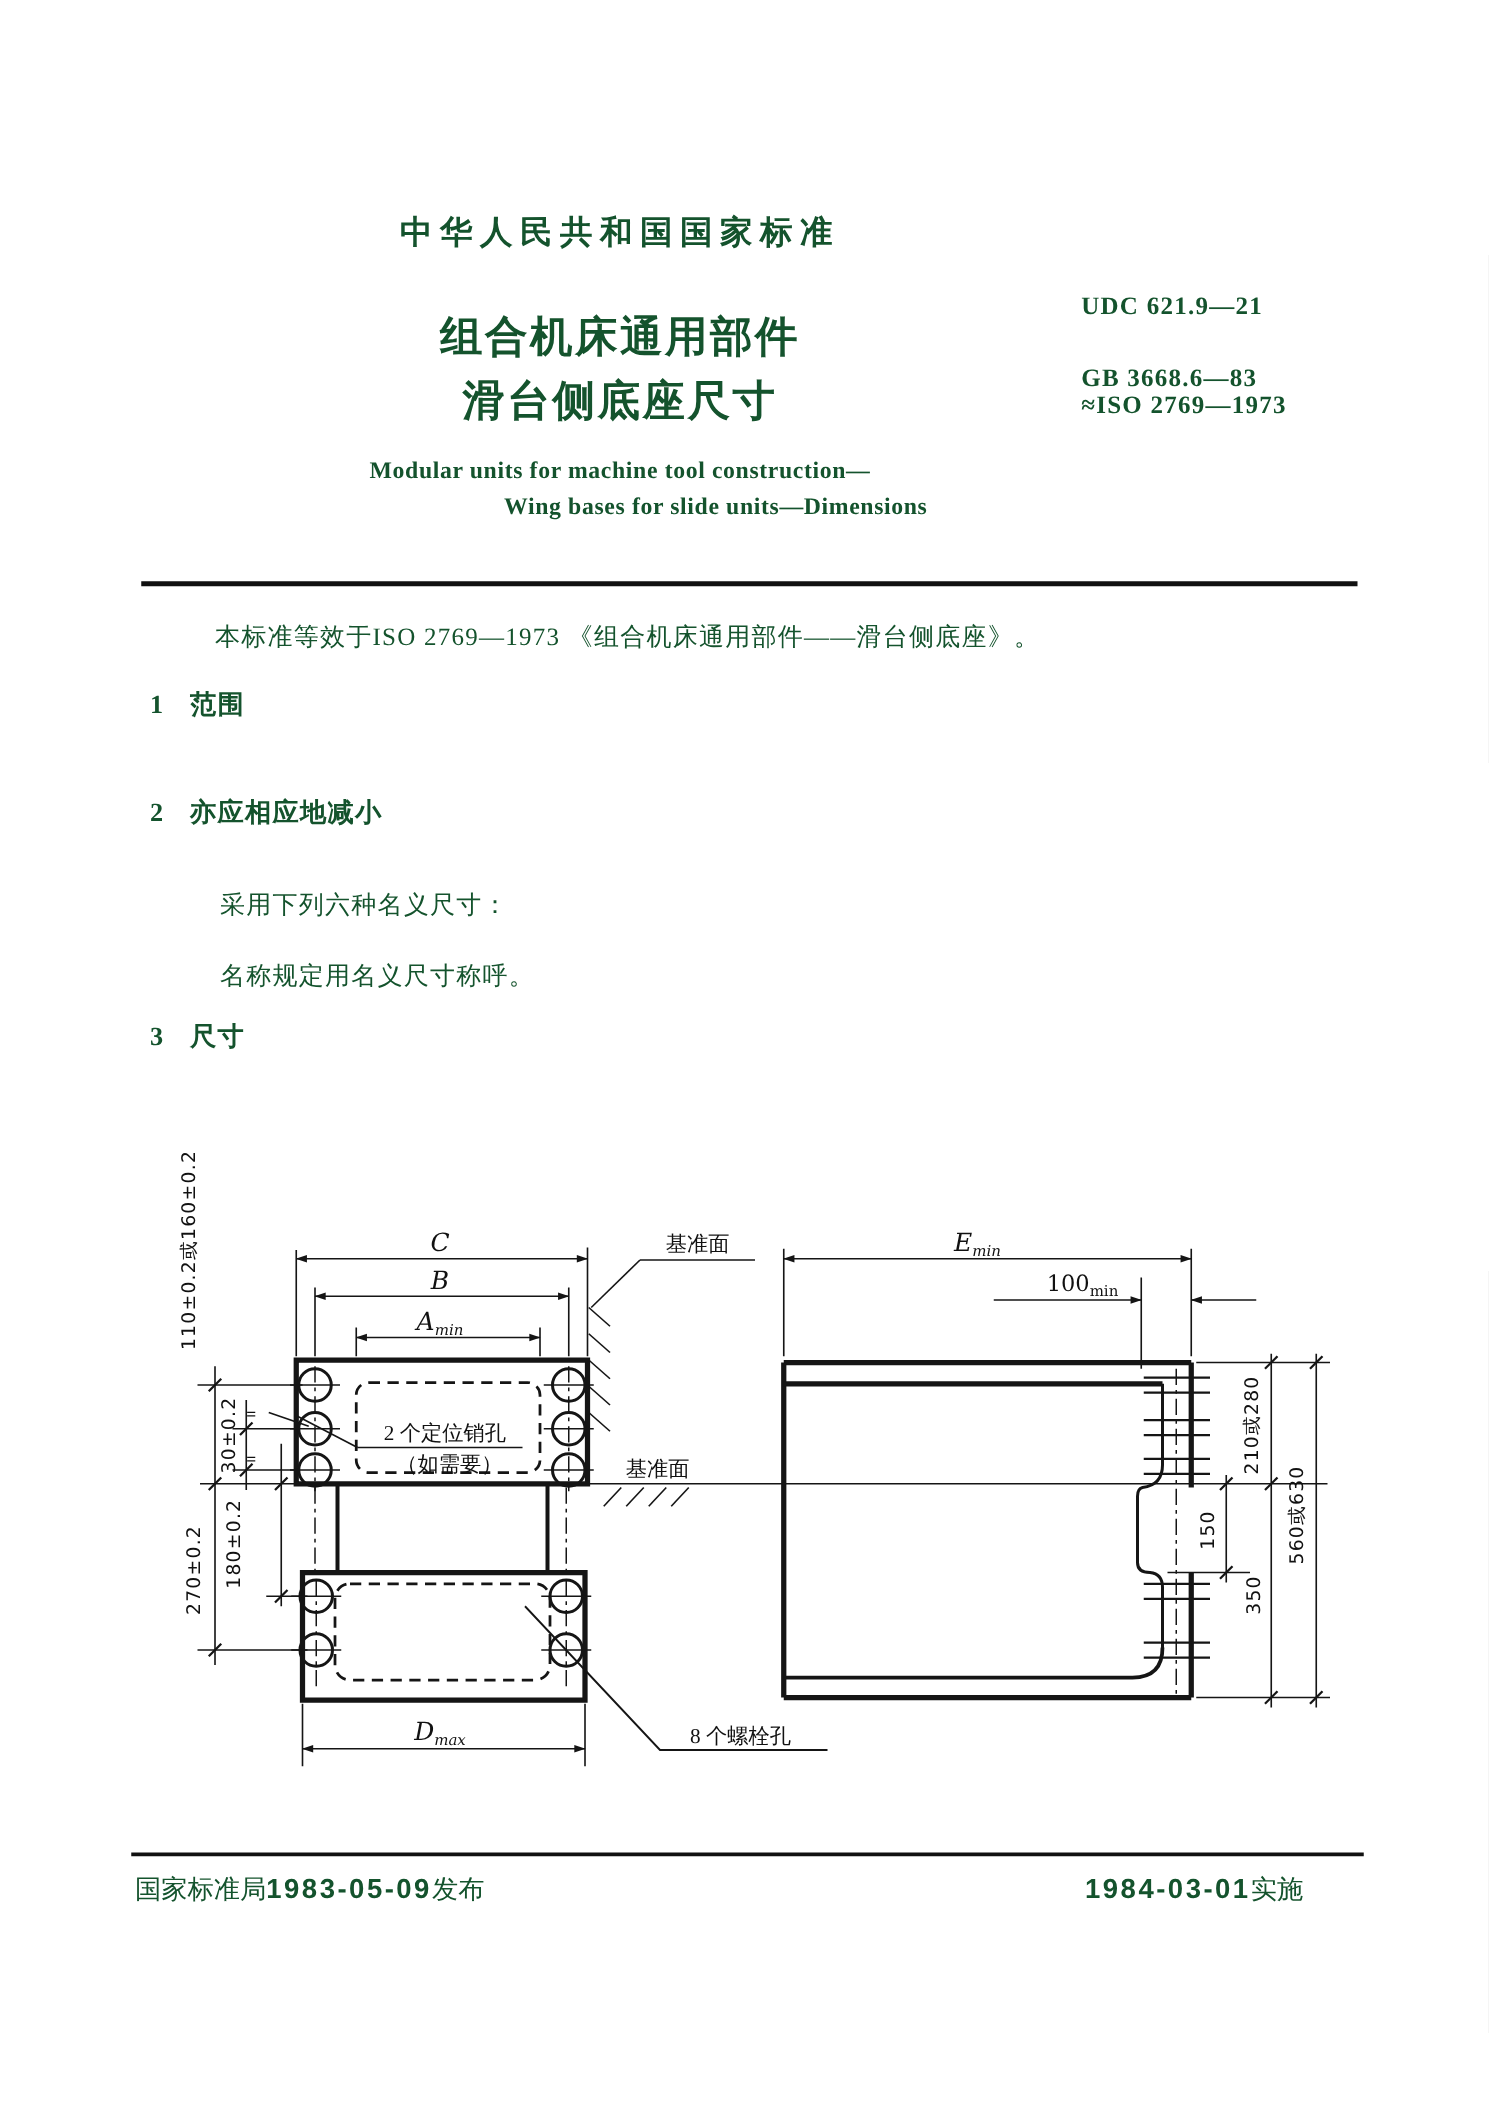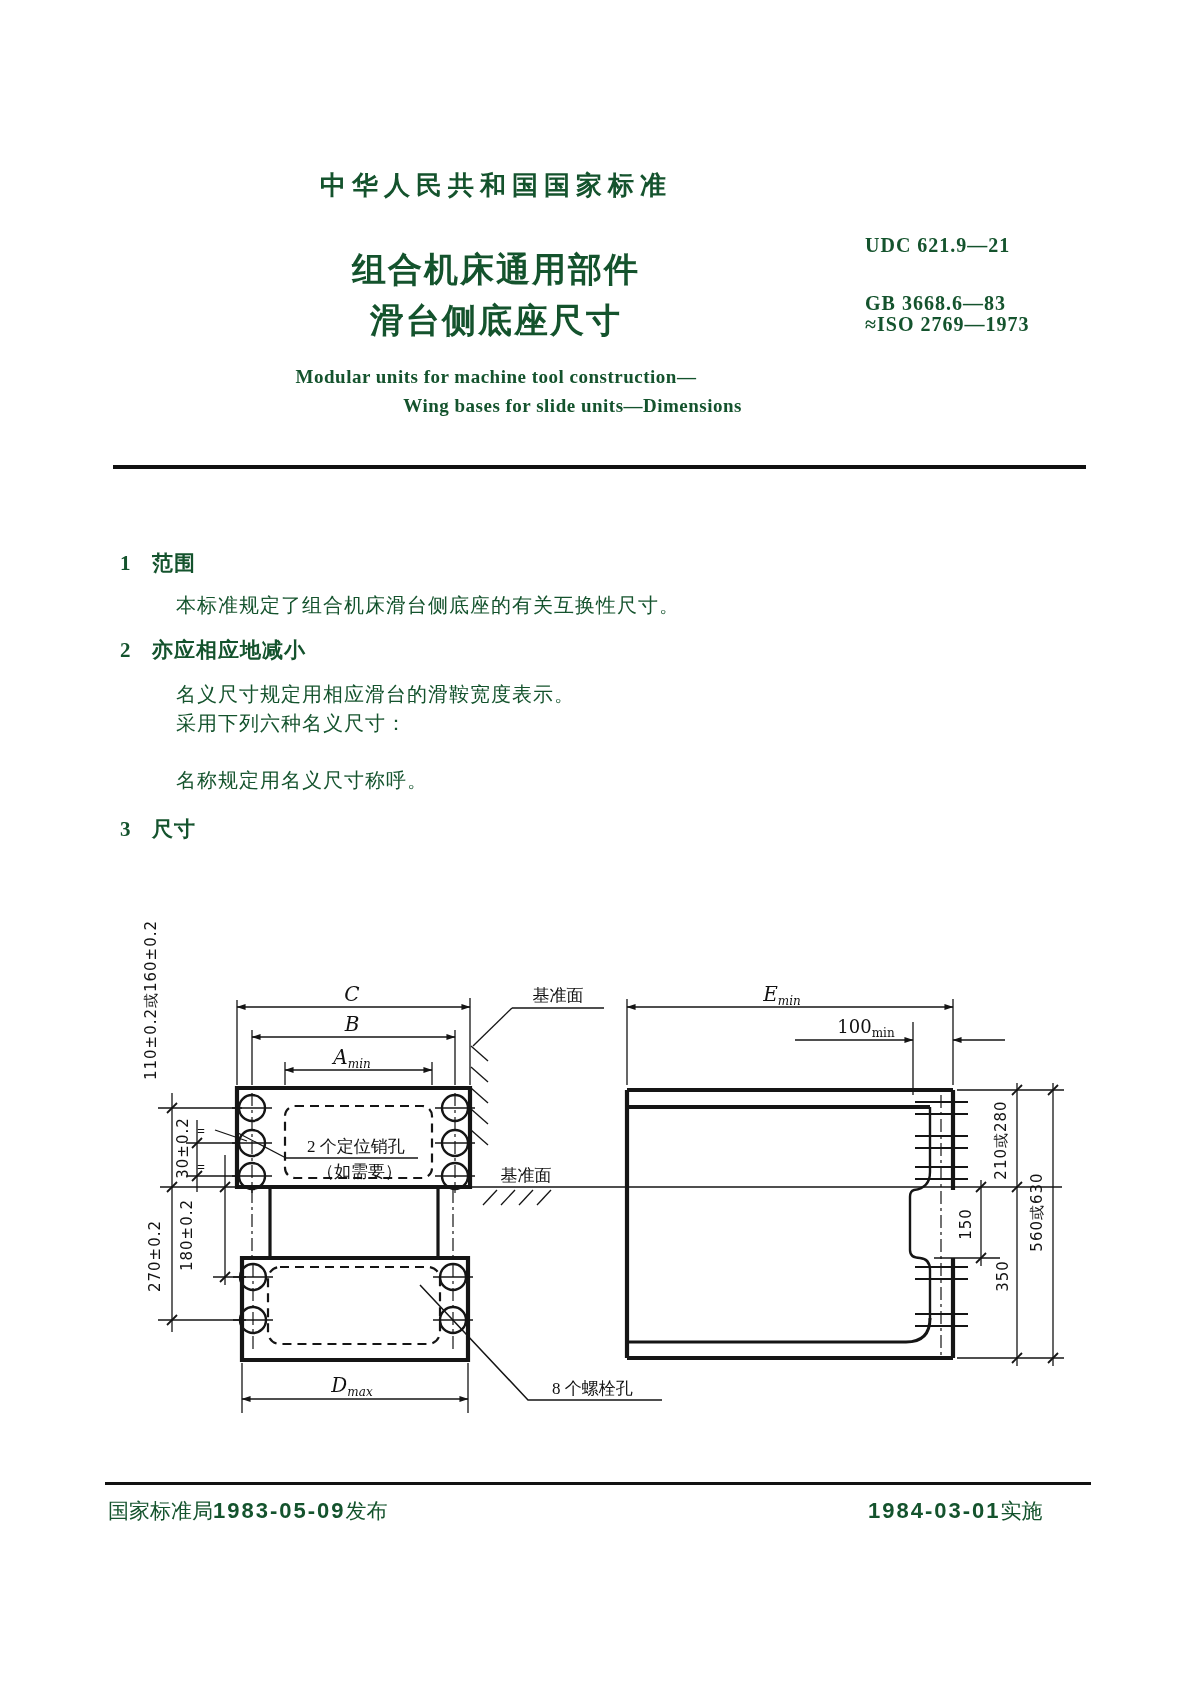--- a/index.html
+++ b/index.html
@@ -62,26 +62,25 @@
     <div class="title-en1 abs">Modular units for machine tool construction—</div>
     <div class="title-en2 abs">Wing bases for slide units—Dimensions</div>
   </div>
   <div class="std-block">
     <div class="udc abs">UDC 621.9—21</div>
     <div class="gb abs">GB 3668.6—83</div>
     <div class="iso abs">≈ISO 2769—1973</div>
   </div>
   <div class="rule-top"></div>
 
+  <div class="body-line abs" style="left:172px;top:496px;">本标准等效于ISO 2769—1973 《组合机床通用部件——滑台侧底座》。</div>
 
   <div class="sec-head abs" style="left:120px;top:549px;"><span class="sec-no">1</span><span>范围</span></div>
-  <div class="body-line abs" style="left:176px;top:592px;">本标准规定了组合机床滑台侧底座的有关互换性尺寸。</div>
 
   <div class="sec-head abs" style="left:120px;top:636px;"><span class="sec-no">2</span><span>亦应相应地减小</span></div>
-  <div class="body-line abs" style="left:176px;top:681px;">名义尺寸规定用相应滑台的滑鞍宽度表示。</div>
   <div class="body-line abs" style="left:176px;top:710px;text-align:right;">采用下列六种名义尺寸：</div>
   <div class="body-line abs" style="left:176px;top:767px;">名称规定用名义尺寸称呼。</div>
 
   <div class="sec-head abs" style="left:120px;top:815px;"><span class="sec-no">3</span><span>尺寸</span></div>
 
   <svg class="drawing" width="1191" height="1684" viewBox="0 0 1191 1684">
     <defs>
       <marker id="arr" viewBox="0 0 10 10" markerWidth="12" markerHeight="9" refX="9.5" refY="5" orient="auto-start-reverse" markerUnits="userSpaceOnUse">
         <path d="M0,1.6 L10,5 L0,8.4 Z" fill="#151515"></path>
       </marker>

